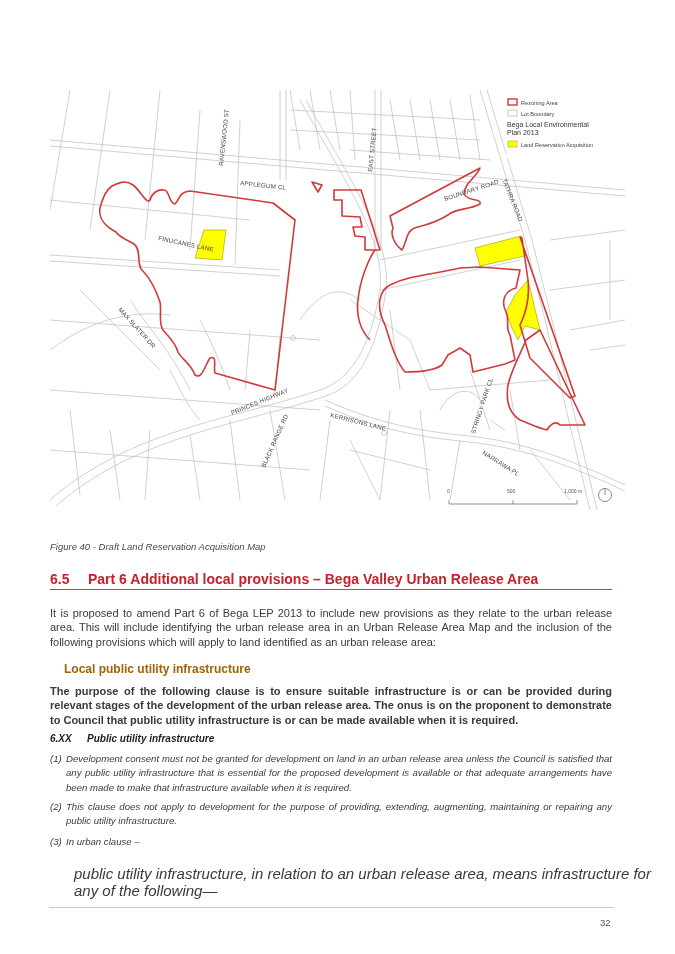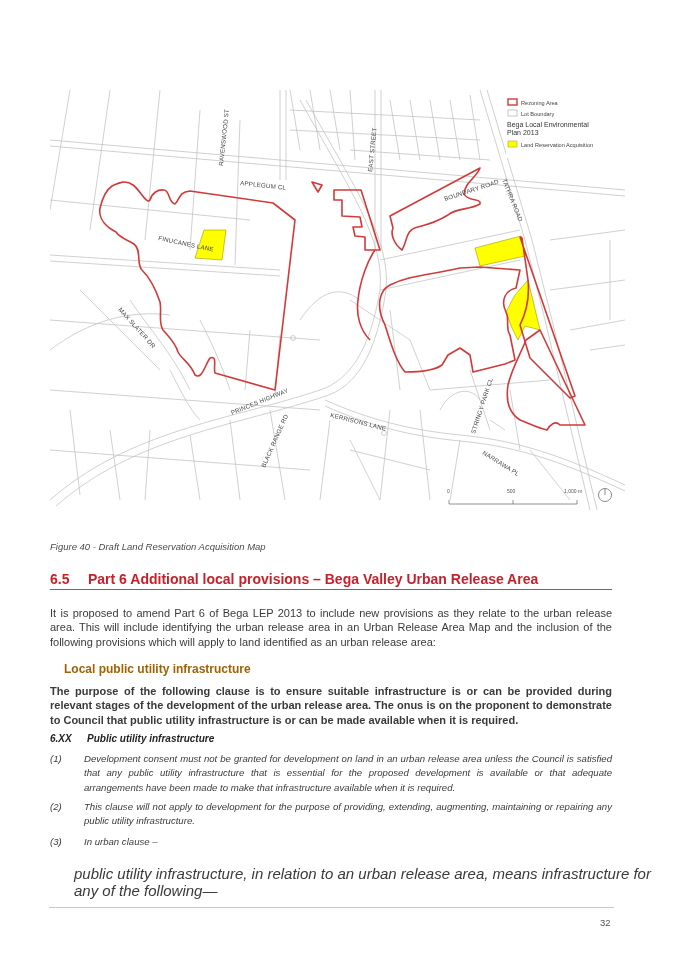--- a/index.html
+++ b/index.html
@@ -11,21 +11,21 @@
   .h2 { position:absolute; left:50px; top:571px; width:562px; font-size:14px; font-weight:bold;
         color:#c8202a; border-bottom:1px solid #a16207; padding-bottom:2px; white-space:nowrap; }
   .h2 .num { display:inline-block; width:38px; }
   .para { position:absolute; left:50px; width:562px; font-size:11px; line-height:14.3px; color:#3a3a3a;
           text-align:justify; }
   .h3 { position:absolute; left:64px; top:662px; font-size:12px; font-weight:bold; color:#a16207; }
   .clause-title { position:absolute; left:50px; top:733px; font-size:10px; font-weight:bold; font-style:italic; color:#222; }
   .clause-title .num { display:inline-block; width:37px; }
   .item { position:absolute; left:50px; width:562px; font-size:9.6px; line-height:14.3px; font-style:italic; color:#3a3a3a; }
   .item .n { position:absolute; left:0; top:0; }
-  .item .t { margin-left:34px; display:block; text-align:justify; }
+  .item .t { margin-left:16px; display:block; text-align:justify; }
   .def { position:absolute; left:74px; top:865px; font-size:15px; font-style:italic; color:#3a3a3a; }
   .footer-rule { position:absolute; left:49px; top:907px; width:565px; height:1px; background:#c8c8c8; }
   .page-num { position:absolute; left:600px; top:917px; font-size:9.5px; color:#555; }
   .legend-text { font-family:"Liberation Sans", sans-serif; }
   .road-label { font-family:"Liberation Sans", sans-serif; font-size:6.2px; fill:#444; letter-spacing:0.2px; }
 </style>
 </head>
 <body>
 
 <div class="map">
@@ -185,21 +185,21 @@
   <span class="num">6.XX</span><span>Public utility infrastructure</span>
 </div>
 
 <div class="item" style="top:752px;">
   <span class="n">(1)</span>
   <span class="t">Development consent must not be granted for development on land in an urban release area unless the Council is satisfied that any public utility infrastructure that is essential for the proposed development is available or that adequate arrangements have been made to make that infrastructure available when it is required.</span>
 </div>
 
 <div class="item" style="top:800px;">
   <span class="n">(2)</span>
-  <span class="t">This clause will not apply to development for the purpose of providing, extending, augmenting, maintaining or repairing any public utility infrastructure.</span>
+  <span class="t">This clause does not apply to development for the purpose of providing, extending, augmenting, maintaining or repairing any public utility infrastructure.</span>
 </div>
 
 <div class="item" style="top:835px;">
   <span class="n">(3)</span>
   <span class="t">In urban clause –</span>
 </div>
 
 <div class="def">public utility infrastructure, in relation to an urban release area, means infrastructure for any of the following—</div>
 
 <div class="footer-rule"></div>

